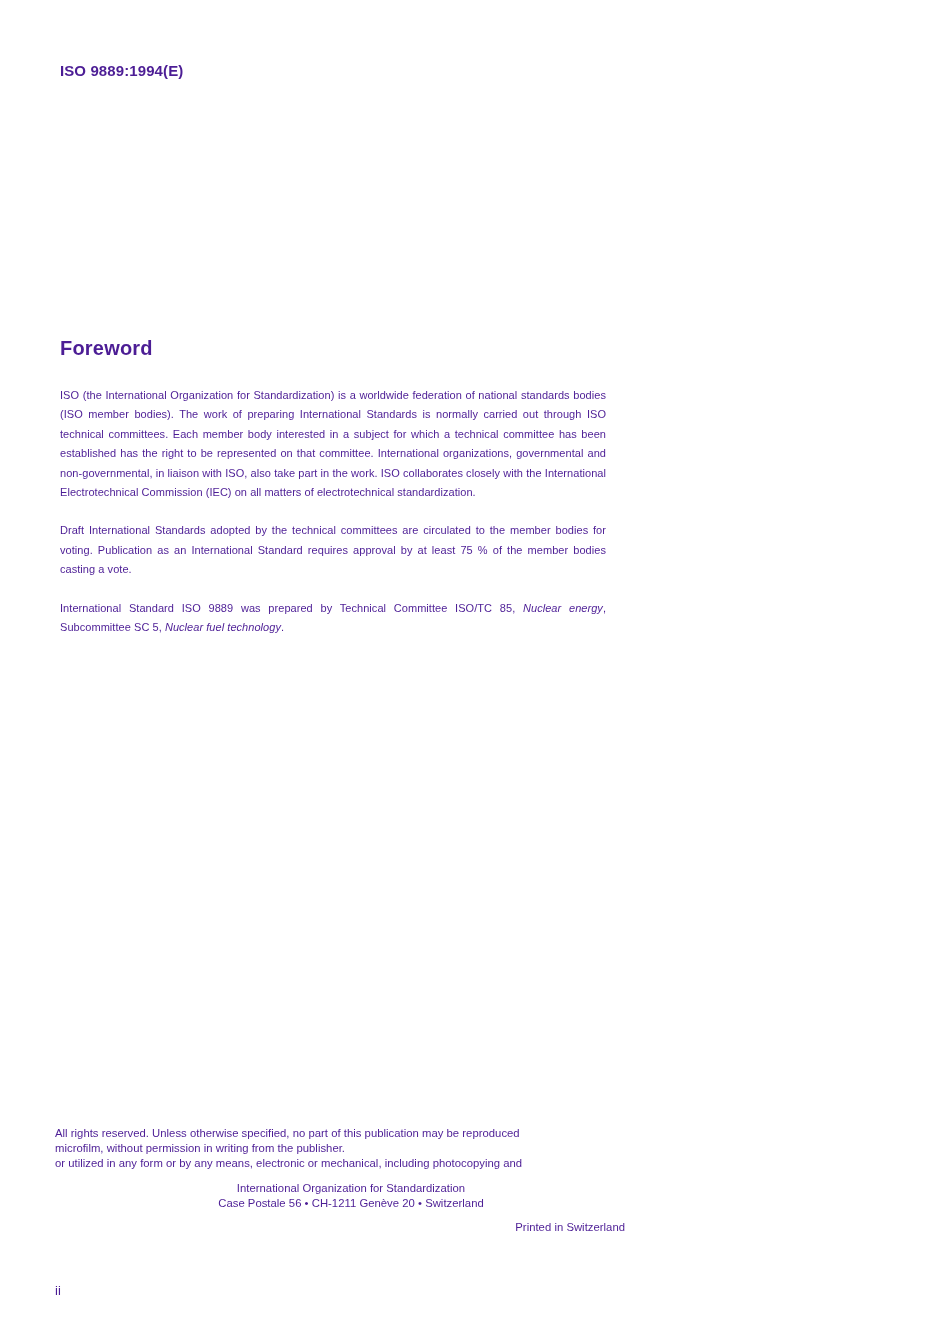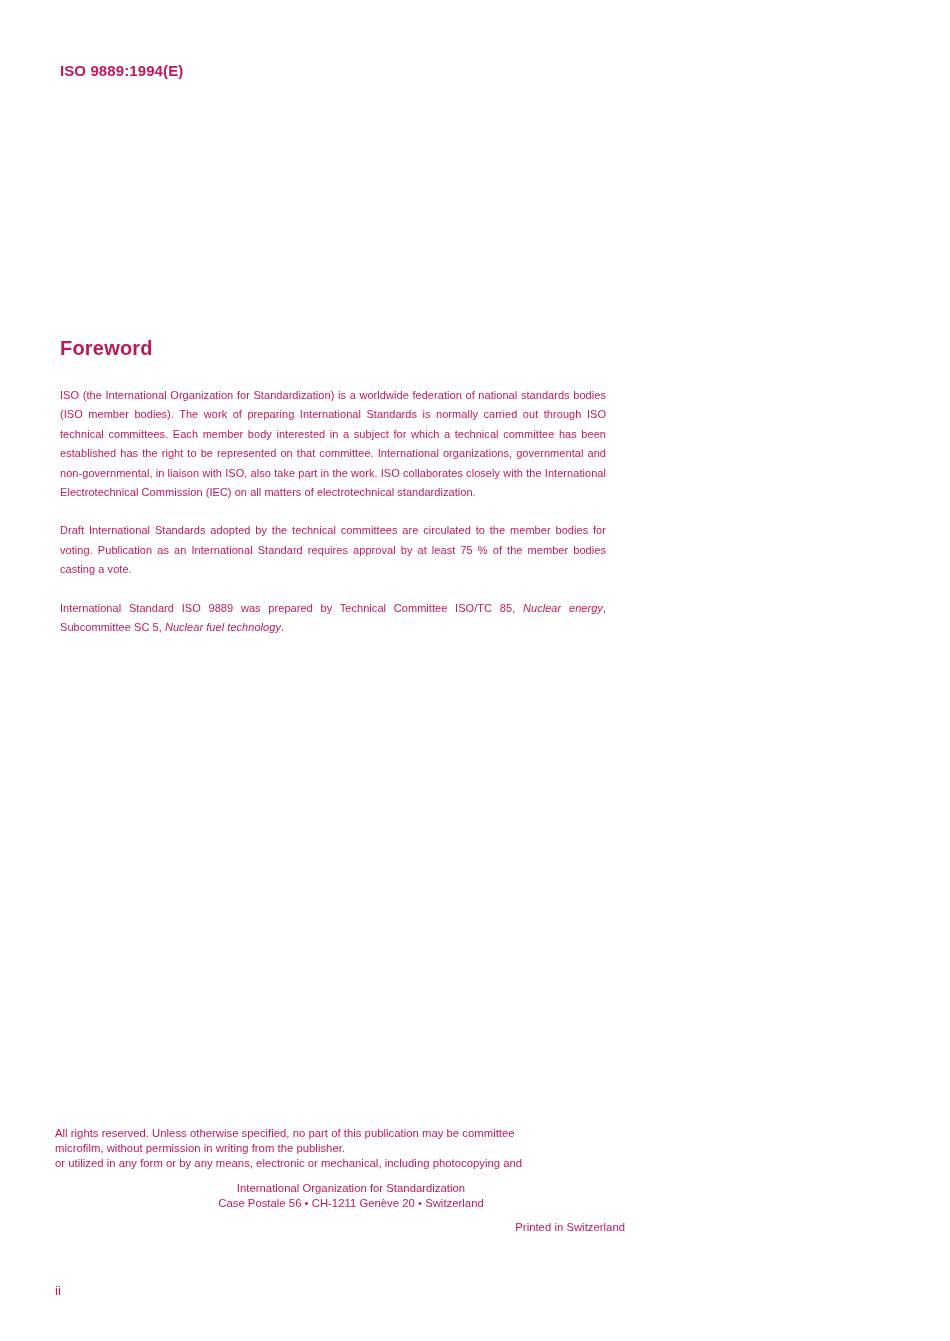--- a/index.html
+++ b/index.html
@@ -8,21 +8,21 @@
     background: #ffffff;
   }
 
   .page {
     position: relative;
     width: 950px;
     height: 1341px;
     background: #ffffff;
     overflow: hidden;
     font-family: "Liberation Sans", sans-serif;
-    color: #be185d;
+    color: #4c1d95;
     -webkit-font-smoothing: antialiased;
   }
 
   
   .doc-header {
     position: absolute;
     left: 60px;
     top: 62px;
     font-size: 15px;
     font-weight: bold;
@@ -130,21 +130,21 @@
     <p class="body-para">Draft International Standards adopted by the technical committees are circulated to the member bodies for voting. Publication as an International Standard requires approval by at least 75 % of the member bodies casting a vote.</p>
 
     <p class="body-para"><span>International Standard ISO 9889 was prepared by Technical Committee ISO/TC 85, </span><span class="it">Nuclear energy</span><span>, Subcommittee SC 5, </span><span class="it">Nuclear fuel technology</span><span>.</span></p>
 
   </div>
 
   <div class="footer">
 
 
     <div class="rights-text">
-      <span class="ln">All rights reserved. Unless otherwise specified, no part of this publication may be committee</span>
+      <span class="ln">All rights reserved. Unless otherwise specified, no part of this publication may be reproduced</span>
       <span class="ln">microfilm, without permission in writing from the publisher.</span>
       <span class="ln">or utilized in any form or by any means, electronic or mechanical, including photocopying and</span>
     </div>
 
     <div class="address">
       <span class="ln">International Organization for Standardization</span>
       <span class="ln">Case Postale 56 • CH-1211 Genève 20 • Switzerland</span>
     </div>
 
     <div class="printed">Printed in Switzerland</div>

